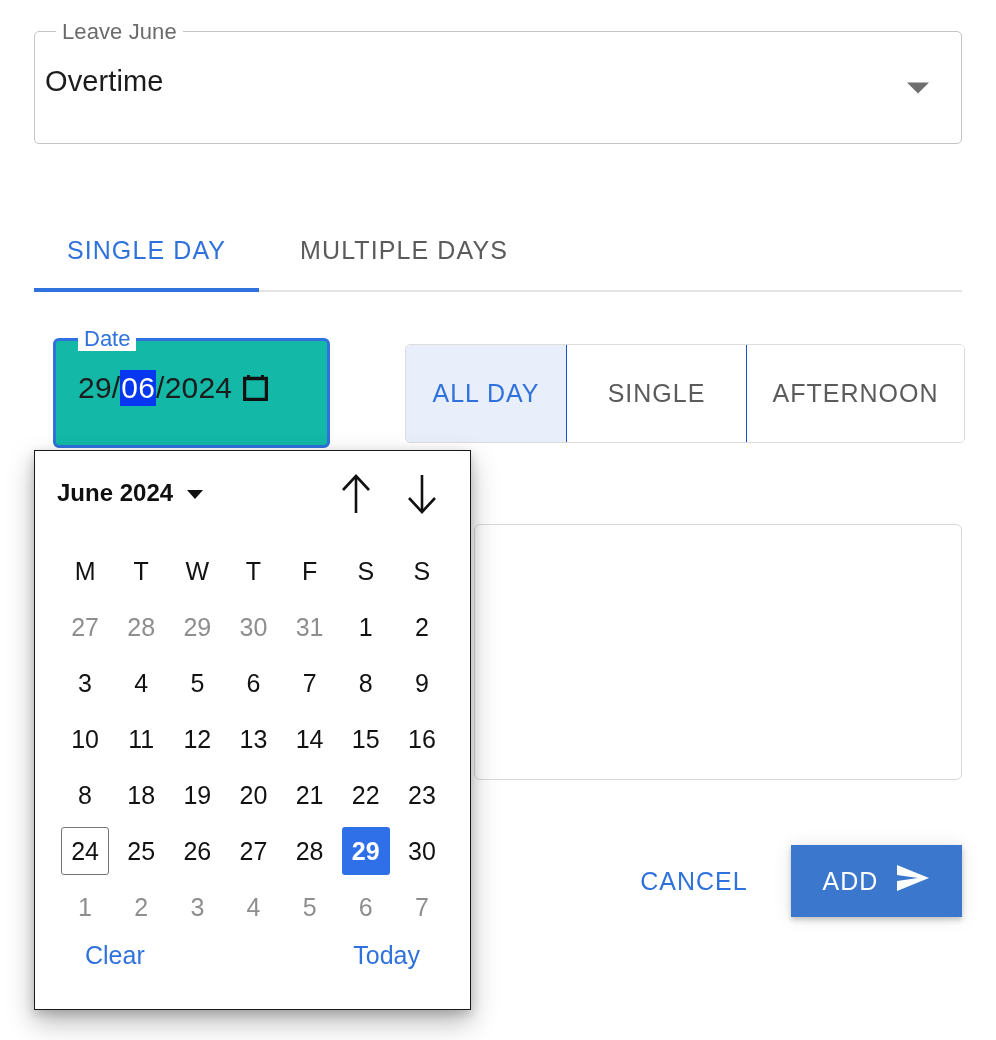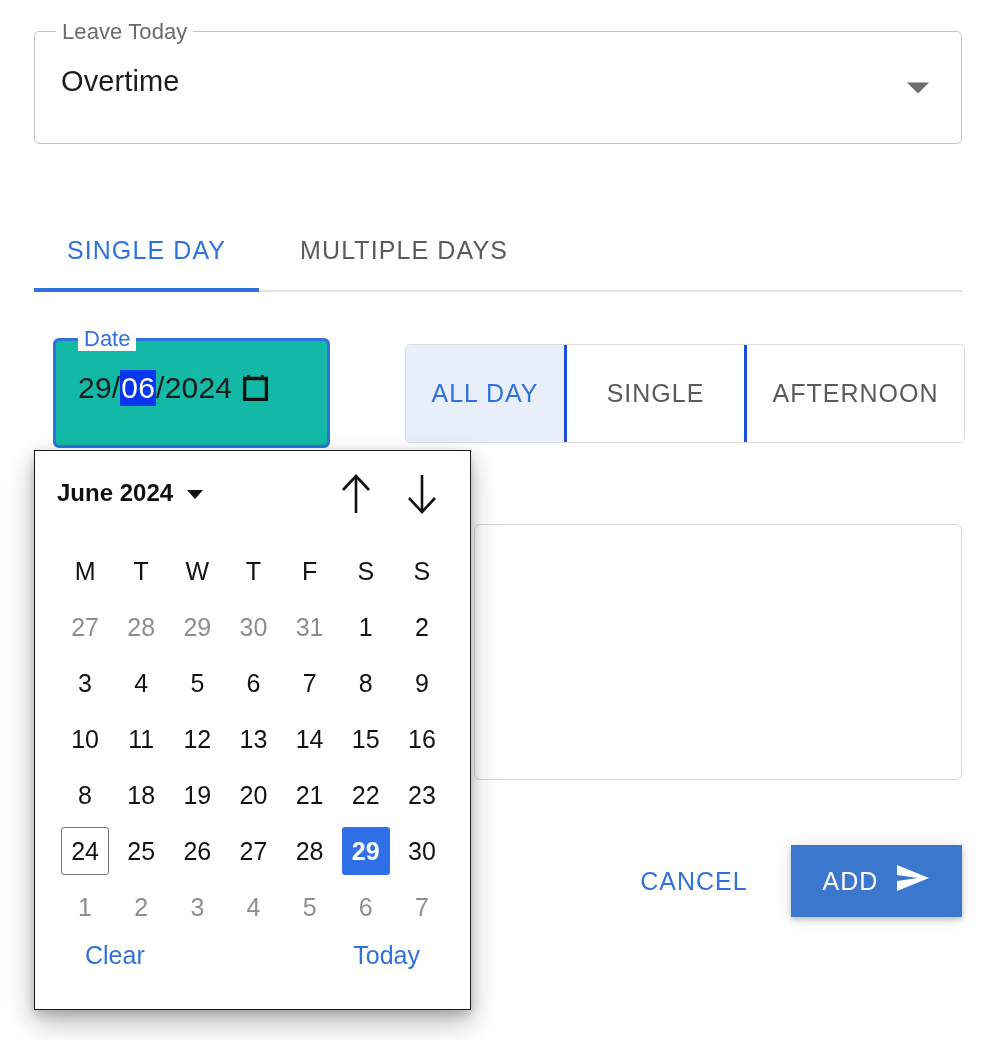--- a/index.html
+++ b/index.html
@@ -31,21 +31,21 @@
     left: 21px; top: -12px;
     padding: 0 6px;
     background: #fff;
     color: #6b6b6b;
     font-size: 22px;
     line-height: 24px;
     letter-spacing: 0.1px;
   }
   .leave-type-value {
     position: absolute;
-    left: 26px; top: 33px;
+    left: 10px; top: 33px;
     font-size: 29px;
     color: #1c1c1c;
     letter-spacing: 0.1px;
   }
   .leave-type-caret {
     position: absolute;
     right: 32px; top: 50%;
     transform: translateY(-50%);
     width: 0; height: 0;
     border-left: 11px solid transparent;
@@ -137,21 +137,21 @@
   }
   .daypart {
     display: flex;
     align-items: center;
     justify-content: center;
     font-size: 25px;
     letter-spacing: 1px;
     font-weight: 500;
     color: #5b5b5b;
     border: none;
-    border-right: 3px solid #1d4ed8;
+    border-right: 1px solid #1d4ed8;
     background: #fff;
     font-family: inherit;
     padding: 0;
   }
   .daypart:last-child { border-right: none; }
   .daypart.w0 { width: 161px; }
   .daypart.w1 { width: 180px; }
   .daypart.w2 { width: 217px; }
   .daypart.selected {
     background: #e9eefb;
@@ -313,21 +313,21 @@
     font-family: inherit;
     padding: 0;
   }
 </style>
 </head>
 <body>
 
 <div class="page">
 
   <div class="leave-type-field">
-    <span class="leave-type-legend">Leave Today</span>
+    <span class="leave-type-legend">Leave June</span>
     <span class="leave-type-value">Overtime</span>
     <span class="leave-type-caret"></span>
   </div>
 
   <div class="tabs">
     <button class="tab t0">SINGLE DAY</button>
     <button class="tab t1">MULTIPLE DAYS</button>
     <span class="tab-underline"></span>
   </div>
 

